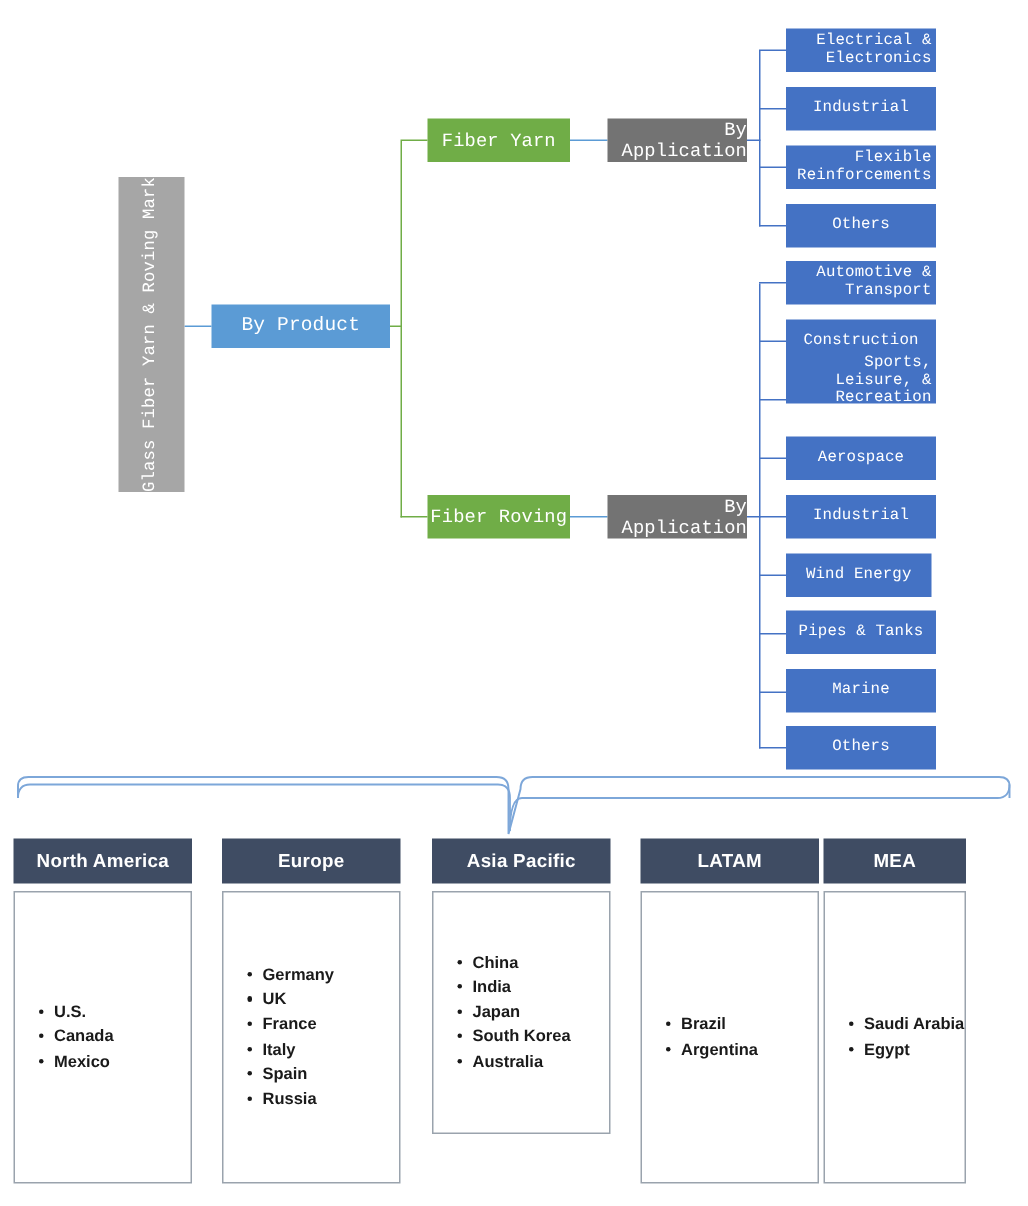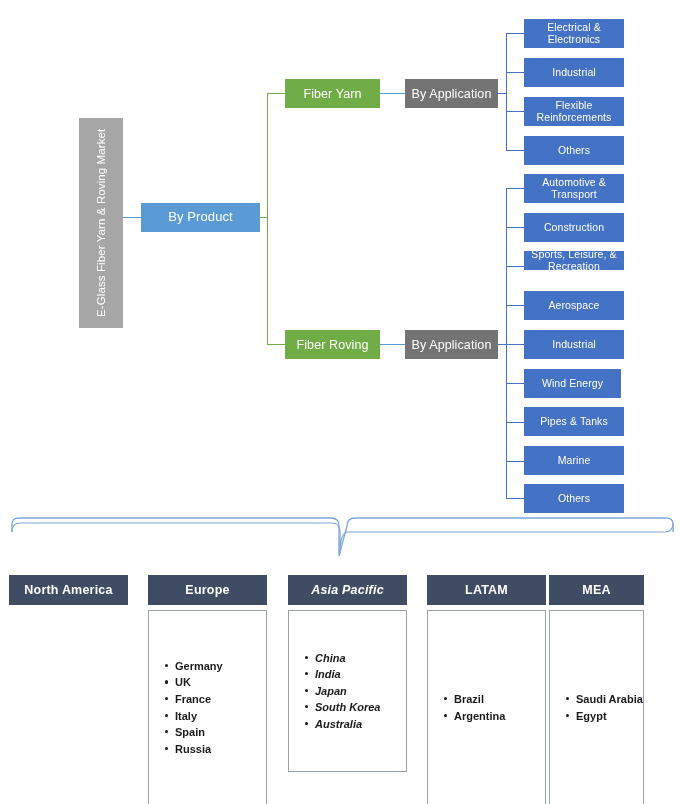--- a/index.html
+++ b/index.html
@@ -7,22 +7,22 @@
     width:685px;height:804px;position:relative;overflow:hidden;
     font-family:"Liberation Sans","DejaVu Sans",sans-serif;
     -webkit-font-smoothing:antialiased;
   }
   #canvas{position:absolute;left:0;top:0;width:685px;height:804px;}
 
   
   .node{
     position:absolute;box-sizing:border-box;
     display:flex;align-items:center;justify-content:center;
-    text-align:center;color:#ffffff;line-height:1.12;
-    letter-spacing:.1px;z-index:3;
+    text-align:right;color:#ffffff;line-height:1.12;
+    letter-spacing:.1px;z-index:3;font-family:Liberation Mono, monospace;
   }
 
   .node-root{
     background:#a6a6a6;
     writing-mode:vertical-rl;
     transform:rotate(180deg);
     font-size:11.5px;font-weight:400;
     white-space:nowrap;
   }
   .node-product{background:#5b9bd5;font-size:13px;}
@@ -35,21 +35,21 @@
   .ln.h{height:1.4px;}
   .ln.v{width:1.4px;}
   .green-ln{background:#70ad47;}
   .blue-ln{background:#4472c4;}
   .steel-ln{background:#5b9bd5;}
 
   
   #brace{position:absolute;left:0;top:516px;width:685px;height:44px;z-index:2;}
 
   
-  .region{position:absolute;box-sizing:border-box;z-index:3;margin-top:16px;}
+  .region{position:absolute;box-sizing:border-box;z-index:3;}
   .region-head{
     box-sizing:border-box;width:100%;height:30px;
     background:#3f4c63;color:#ffffff;
     display:flex;align-items:center;justify-content:center;
     font-size:12.5px;font-weight:bold;letter-spacing:.2px;
   }
   .region-body{
     box-sizing:border-box;width:100%;
     background:#ffffff;border:1px solid #9aa3ad;
     margin-top:5px;
@@ -116,52 +116,59 @@
 
   <div class="node node-orange" style="left:405px;top:330px;width:93px;height:29px;">By Application</div>
 
   <div class="node node-blue" style="left:524px;top:19px;width:100px;height:29px;">Electrical &amp; Electronics</div>
   <div class="node node-blue" style="left:524px;top:58px;width:100px;height:29px;">Industrial</div>
   <div class="node node-blue" style="left:524px;top:97px;width:100px;height:29px;">Flexible Reinforcements</div>
   <div class="node node-blue" style="left:524px;top:136px;width:100px;height:29px;">Others</div>
 
   <div class="node node-blue" style="left:524px;top:174px;width:100px;height:29px;">Automotive &amp; Transport</div>
   <div class="node node-blue" style="left:524px;top:213px;width:100px;height:29px;">Construction</div>
-  <div class="node node-blue" style="left:524px;top:251px;width:100px;height:19px;">Sports, Leisure, &amp; Recreation</div>
+  <div class="node node-blue" style="left:524px;top:240px;width:100px;height:29px;">Sports, Leisure, &amp; Recreation</div>
   <div class="node node-blue" style="left:524px;top:291px;width:100px;height:29px;">Aerospace</div>
   <div class="node node-blue" style="left:524px;top:330px;width:100px;height:29px;">Industrial</div>
   <div class="node node-blue" style="left:524px;top:369px;width:97px;height:29px;">Wind Energy</div>
   <div class="node node-blue" style="left:524px;top:407px;width:100px;height:29px;">Pipes &amp; Tanks</div>
   <div class="node node-blue" style="left:524px;top:446px;width:100px;height:29px;">Marine</div>
   <div class="node node-blue" style="left:524px;top:484px;width:100px;height:29px;">Others</div>
 
   <svg id="brace" viewBox="0 0 685 44">
     <path d="M 12 16 q 0 -9 8 -9 M 20 7 L 332 7 q 8 0 8 9 l 0 22 q 0 -22 8 -22 L 665 16 q 8 0 8 -9 M 673 7 L 673 7" fill="none" stroke="#7da7d9" stroke-width="1.2"></path>
     <path d="M 12 16 L 12 8 q 0 -6 7 -6 L 331 2 q 8 0 8 8 L 339 40 L 347 10 q 0 -8 8 -8 L 666 2 q 7 0 7 6 L 673 16" fill="none" stroke="#7da7d9" stroke-width="1.3"></path>
   </svg>
 
   <div class="region" style="left:9px;top:559px;width:119px;">
     <div class="region-head">North America</div>
+    <div class="region-body" style="height:195px;">
+      <ul>
+        <li>U.S.</li>
+        <li>Canada</li>
+        <li>Mexico</li>
+      </ul>
+    </div>
   </div>
 
   <div class="region" style="left:148px;top:559px;width:119px;">
     <div class="region-head">Europe</div>
     <div class="region-body" style="height:195px;">
       <ul>
         <li>Germany</li>
         <li>UK</li>
         <li>France</li>
         <li>Italy</li>
         <li>Spain</li>
         <li>Russia</li>
       </ul>
     </div>
   </div>
 
-  <div class="region" style="left:288px;top:559px;width:119px;font-style:italic;">
+  <div class="region" style="left:288px;top:559px;width:119px;">
     <div class="region-head">Asia Pacific</div>
     <div class="region-body" style="height:162px;">
       <ul>
         <li>China</li>
         <li>India</li>
         <li>Japan</li>
         <li>South Korea</li>
         <li>Australia</li>
       </ul>
     </div>

